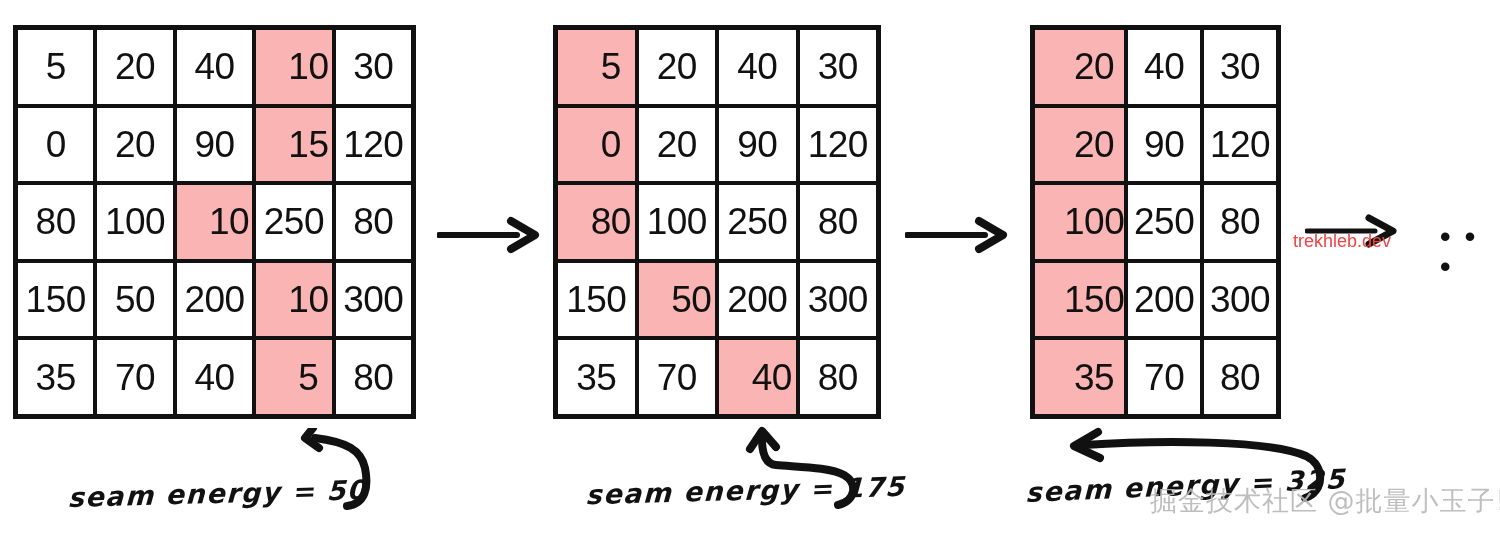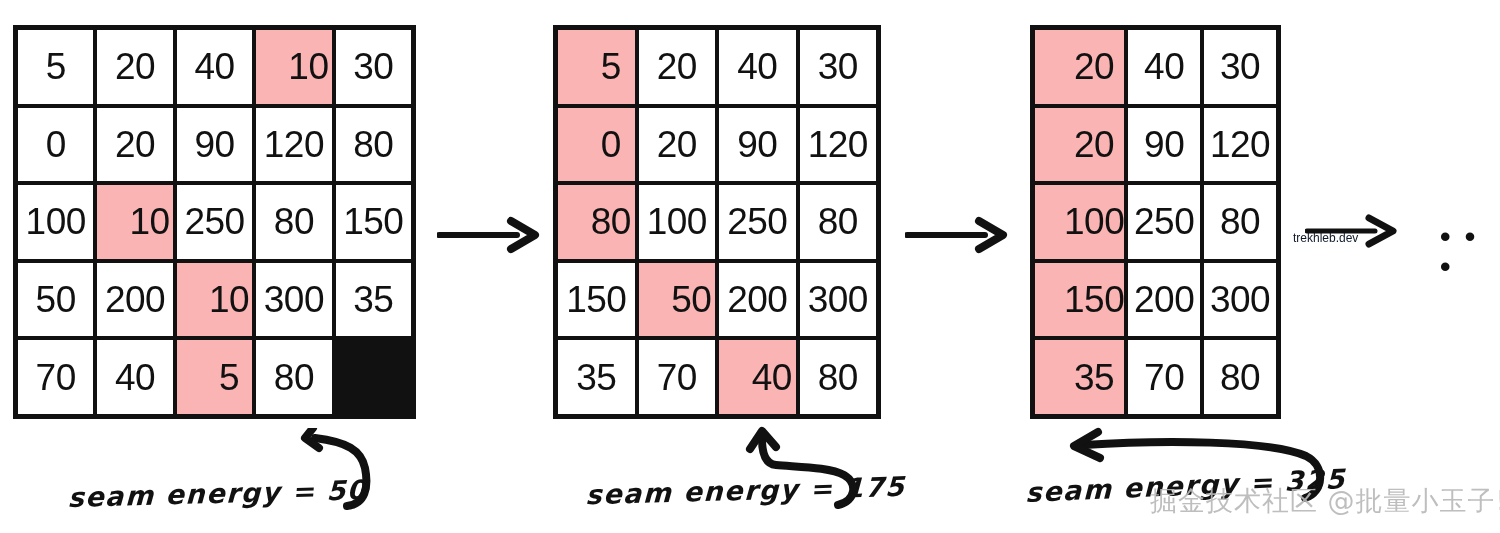--- a/index.html
+++ b/index.html
@@ -82,22 +82,22 @@
   }
   #arrow-1 { left: 437px; }
   #arrow-2 { left: 905px; }
   #arrow-3 { left: 1305px; width: 95px; }
 
   .arrow-label {
     position: absolute;
     left: 1293px;
     top: 231px;
     font-family: "Liberation Sans", sans-serif;
-    font-size: 12px;
-    color: #0f172a;
+    font-size: 18px;
+    color: #ef4444;
     white-space: nowrap;
   }
 
   .ellipsis {
     position: absolute;
     left: 1440px;
     top: 222px;
     font-family: "Liberation Sans", sans-serif;
     font-size: 30px;
     font-weight: 700;
@@ -150,20 +150,21 @@
 
   <div class="grid" id="grid-1">
       <div class="cell">5</div>
       <div class="cell">20</div>
       <div class="cell">40</div>
       <div class="cell hl">10</div>
       <div class="cell">30</div>
       <div class="cell">0</div>
       <div class="cell">20</div>
       <div class="cell">90</div>
+      <div class="cell hl">15</div>
       <div class="cell">120</div>
       <div class="cell">80</div>
       <div class="cell">100</div>
       <div class="cell hl">10</div>
       <div class="cell">250</div>
       <div class="cell">80</div>
       <div class="cell">150</div>
       <div class="cell">50</div>
       <div class="cell">200</div>
       <div class="cell hl">10</div>

